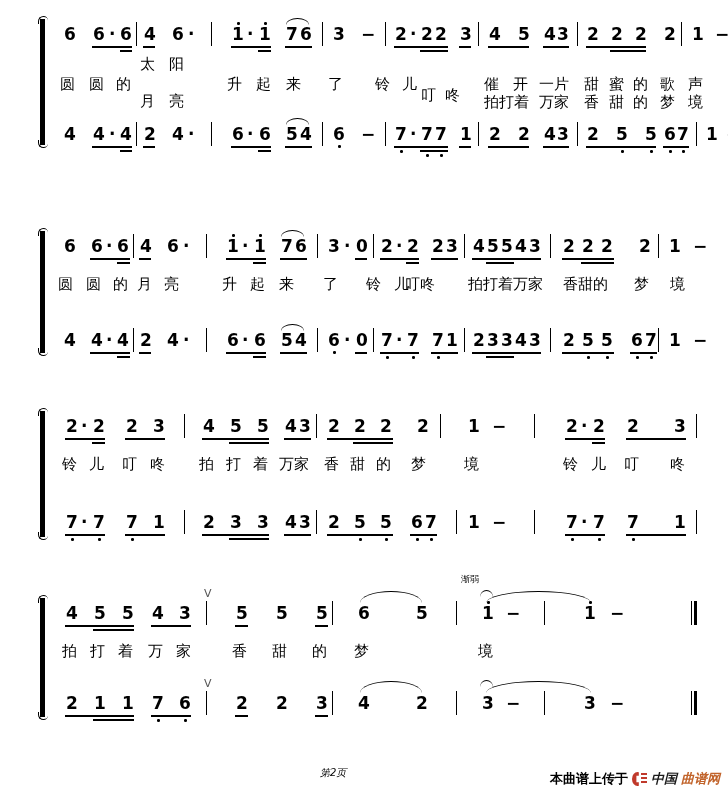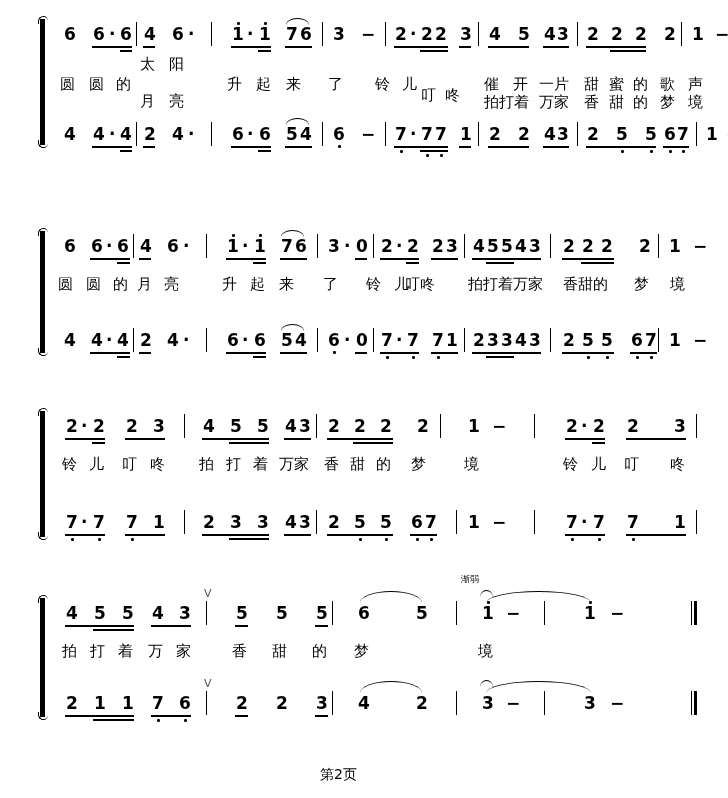--- a/index.html
+++ b/index.html
@@ -174,23 +174,24 @@
     font-size: 15px;
     font-weight: normal;
     line-height: 16px;
     white-space: nowrap;
     font-family: "DejaVu Sans", "Liberation Sans", sans-serif;
   }
 
   
   .footer-page {
     position: absolute;
-    font-size: 14px;
+    font-size: 10px;
     color: #000;
     font-family: "DejaVu Sans", "Liberation Sans", sans-serif;
+    font-style: italic;
   }
   .footer-credit {
     position: absolute;
     right: 8px;
     bottom: 10px;
     display: flex;
     align-items: center;
     gap: 4px;
     font-size: 13px;
     font-weight: bold;
@@ -800,14 +801,23 @@
 
       <div class="bar-final" style="left:655px; top:2px; height:24px;">
         <div class="t"></div>
           <div class="t2"></div>
       </div>
     </div>
   </div>
 
   <div class="footer-page" style="left:320px; top:766px;">第2页</div>
 
+  <div class="footer-credit">
+    <span>本曲谱上传于</span>
+    <span class="logo-mark">
+      <span class="c"></span>
+        <span class="bars"></span>
+    </span>
+    <span class="logo-cn">中国</span>
+    <span class="logo-orange">曲谱网</span>
+  </div>
 
 </div>
 
 </body></html>

